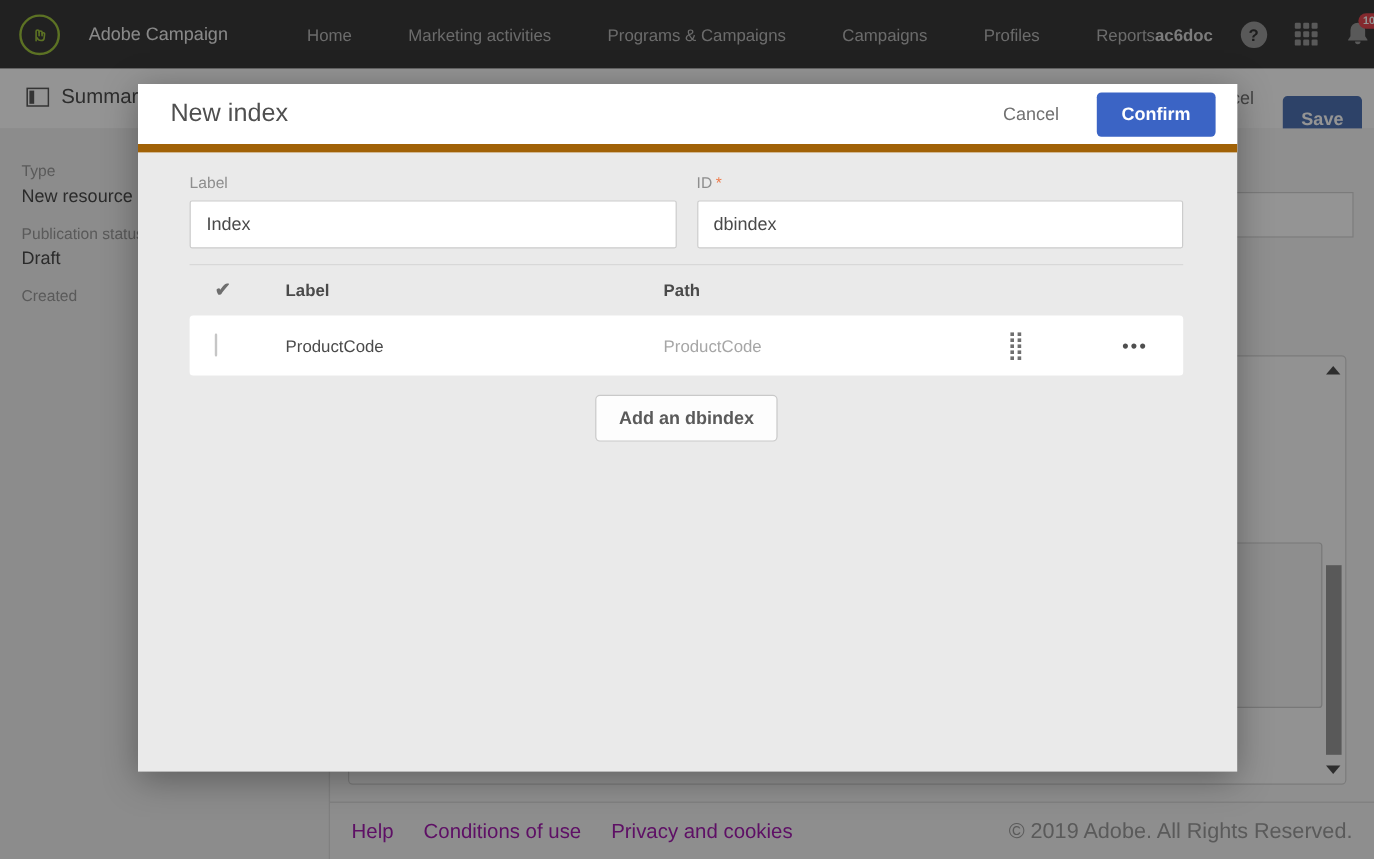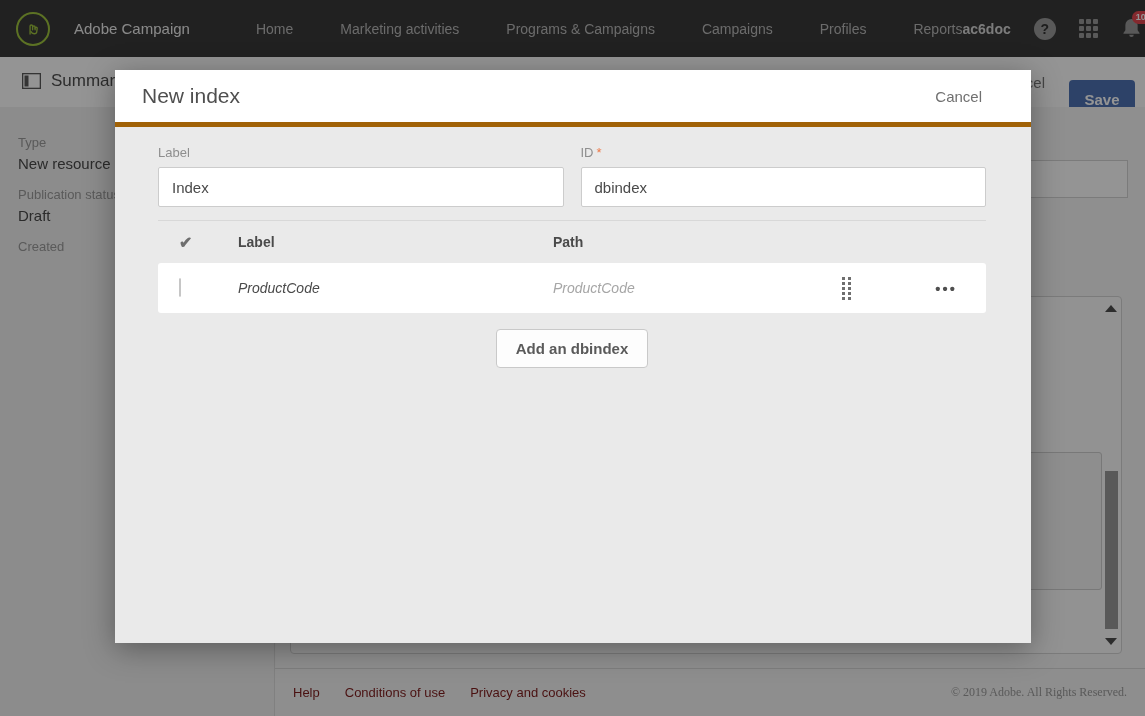--- a/index.html
+++ b/index.html
@@ -49,44 +49,44 @@
                  border-left:6px solid transparent; border-right:6px solid transparent;
                  border-bottom:7px solid #4f4f4f; }
   .sb-arrow-down { position:absolute; right:4px; bottom:8px; width:0; height:0;
                    border-left:6px solid transparent; border-right:6px solid transparent;
                    border-top:7px solid #4f4f4f; }
   .sb-thumb { position:absolute; right:3px; top:174px; width:13px; height:158px; background:#9a9a9a; }
 
   .footer { position:absolute; left:275px; top:668px; width:870px; height:48px;
             border-top:1px solid #d9d9d9; display:flex; align-items:center; gap:25px;
             padding:0 18px; background:#f4f4f4; }
-  .footer-link { color:#7f1d1d; font-size:13px; cursor:pointer; white-space:nowrap; }
-  .copyright { margin-left:auto; color:#9b9b9b; font-size:12px; white-space:nowrap;font-family:Liberation Serif, serif; }
+  .footer-link { color:#a21caf; font-size:17px; cursor:pointer; white-space:nowrap; }
+  .copyright { margin-left:auto; color:#9b9b9b; font-size:18px; white-space:nowrap; }
 
   
   .overlay { position:absolute; inset:0; background:rgba(0,0,0,0.42); z-index:50; }
   .modal { position:absolute; left:115px; top:70px; width:916px; height:573px; background:#eaeaea;
            z-index:100; box-shadow:0 6px 28px rgba(0,0,0,0.35); }
   .modal-header { height:57px; background:#fff; display:flex; align-items:center;
-                  padding:0 18px 0 27px; border-bottom:5px solid #a16207; }
+                  padding:0 18px 0 27px; border-bottom:7px solid #a16207; }
   .modal-title { font-size:21px; color:#4f4f4f; }
   .modal-cancel { margin-left:auto; margin-right:31px; color:#707070; font-size:15px; cursor:pointer; }
   .confirm-btn { height:37px; padding:0 21px; background:#3b64c5; color:#fff; font-weight:bold;
                  font-size:15px; border:none; border-radius:4px; font-family:inherit; cursor:pointer; }
   .modal-body { padding:18px 45px 0 43px; }
   .form-row { display:flex; gap:17px; }
   .form-group { flex:1; }
   .field-label { font-size:13px; color:#8e8e8e; margin-bottom:7px; }
   .req { color:#ee7948; margin-left:3px; }
   .text-input { width:100%; height:40px; border:1px solid #cccccc; background:#fff; font-size:15px;
                 color:#4a4a4a; padding:0 13px; font-family:inherit; border-radius:2px; }
   .section-heading { margin-top:17px; font-size:14px; font-weight:bold; color:#4a4a4a; }
   .table-divider { border:none; border-top:1px solid #d8d8d8; margin-top:13px; }
   .thead-row { display:flex; align-items:center; height:42px; }
-  .trow { display:flex; align-items:center; height:50px; background:#fff; border-radius:3px;font-style:italic; }
+  .trow { display:flex; align-items:center; height:50px; background:#fff; border-radius:3px; }
   .col-check { width:80px; padding-left:21px; }
   .col-label { width:315px; font-weight:bold; font-size:14px; color:#4a4a4a; }
   .col-path  { flex:1; font-weight:bold; font-size:14px; color:#4a4a4a; }
   .cell-label { width:315px; font-size:14px; color:#4a4a4a; }
   .cell-path  { flex:1; font-size:14px; color:#a6a6a6; }
   .check-glyph { font-size:16px; color:#6e6e6e; font-weight:bold; }
   .checkbox { width:18px; height:18px; background:#fdfdfd; border:1px solid #c6c6c6;
               border-radius:1px; cursor:pointer; }
   .cell-drag { width:24px; margin-right:48px; display:flex; justify-content:center; cursor:grab; }
   .drag-dots { display:grid; grid-template-columns:repeat(2,3px); gap:2px 3px; }
@@ -179,20 +179,21 @@
     <span class="footer-link">Privacy and cookies</span>
     <span class="copyright">© 2019 Adobe. All Rights Reserved.</span>
   </div>
 
   <div class="overlay"></div>
 
   <div class="modal">
     <div class="modal-header">
       <span class="modal-title">New index</span>
       <span class="modal-cancel">Cancel</span>
+      <button class="confirm-btn">Confirm</button>
     </div>
     <div class="modal-body">
 
       <div class="form-row">
         <div class="form-group">
           <div class="field-label">Label</div>
           <input class="text-input" type="text" value="Index" style="">
         </div>
         <div class="form-group">
           <div class="field-label">

